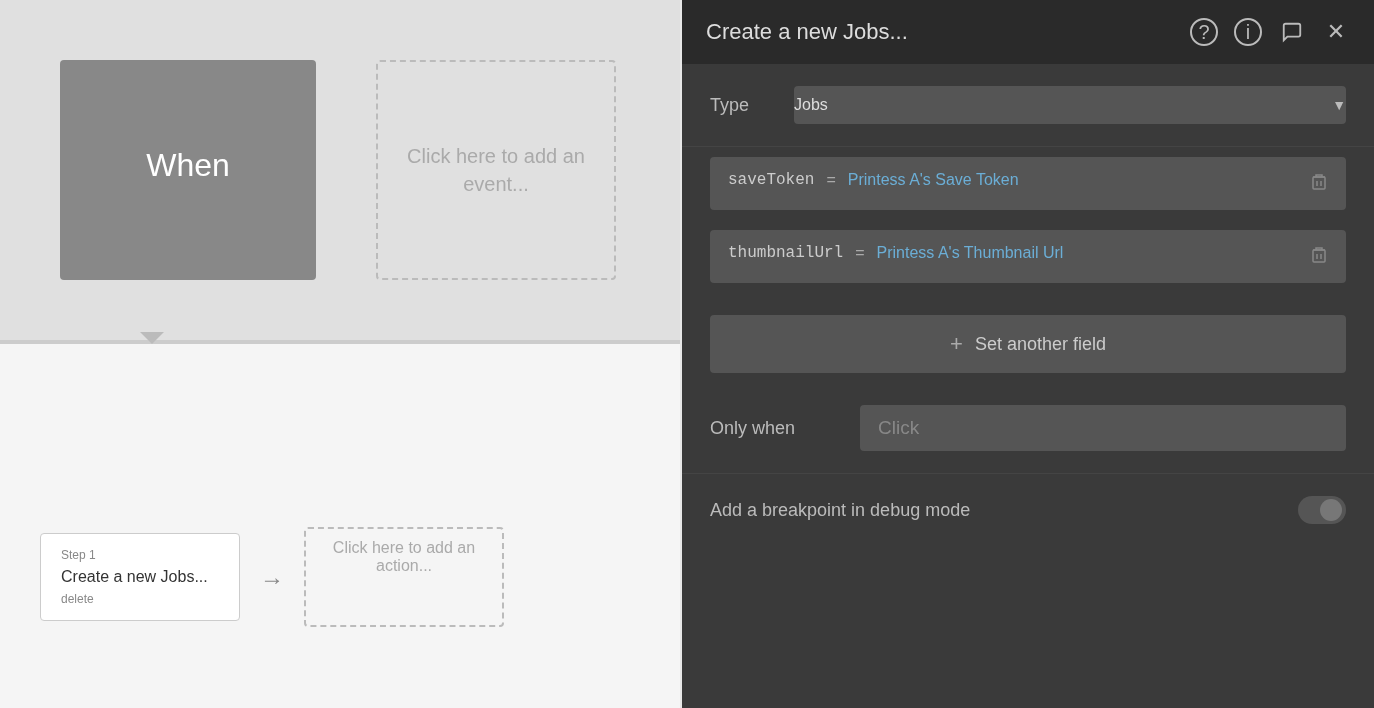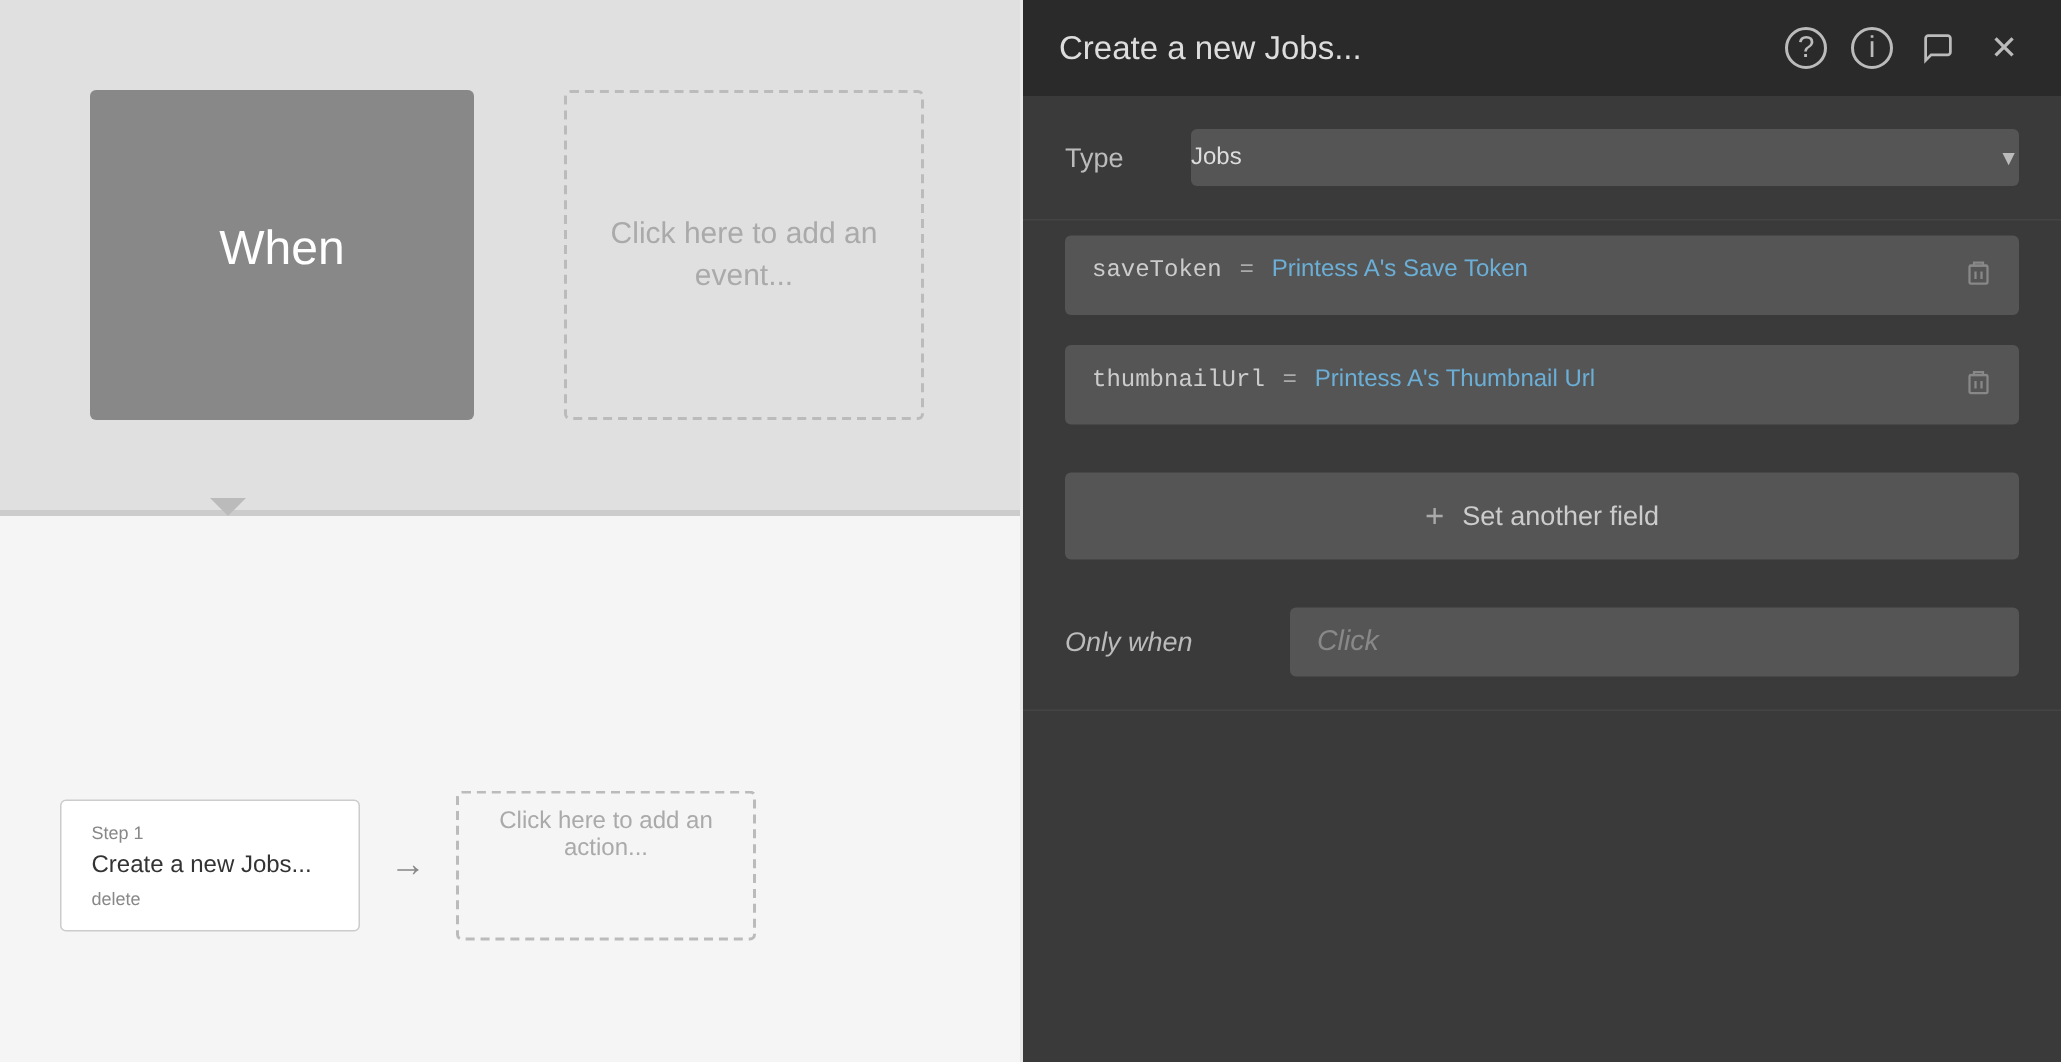--- a/index.html
+++ b/index.html
@@ -310,21 +310,20 @@
 
     .add-field-btn .plus-icon {
       font-size: 22px;
       color: #aaa;
     }
 
     .only-when-row {
       display: flex;
       align-items: center;
       gap: 20px;
-      font-style: italic;
     }
 
     .only-when-label {
       font-size: 18px;
       color: #bbb;
       min-width: 130px;
     }
 
     .only-when-input {
       flex: 1;
@@ -476,15 +475,19 @@
 
     <div class="panel-section" style="margin-top:10px;">
       <div class="only-when-row">
         <div class="only-when-label">Only when</div>
         <div class="only-when-input">
           <span>Click</span>
         </div>
       </div>
     </div>
 
+    <div class="breakpoint-row">
+      <div class="breakpoint-label">Add a breakpoint in debug mode</div>
+      <div class="breakpoint-toggle"></div>
+    </div>
 
   </div>
 </div>
 
 </body></html>

